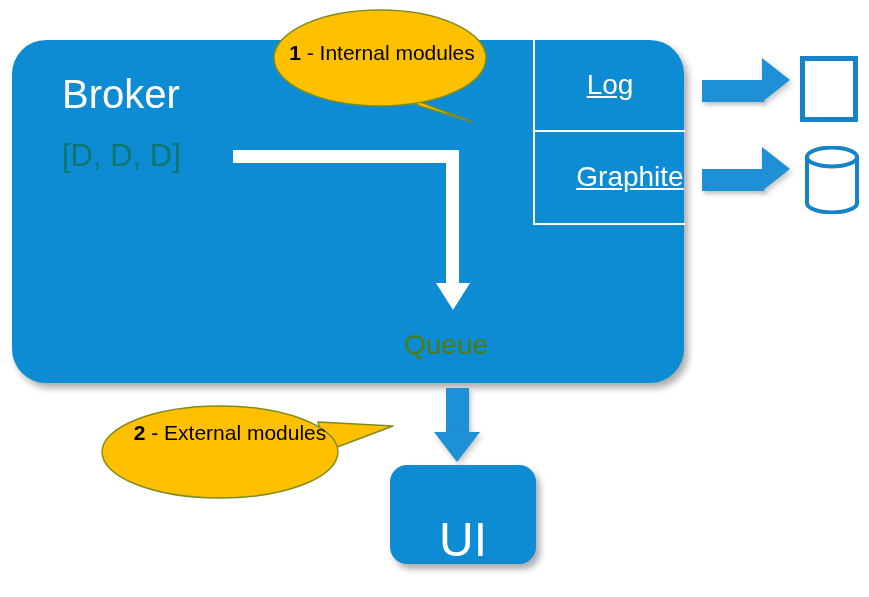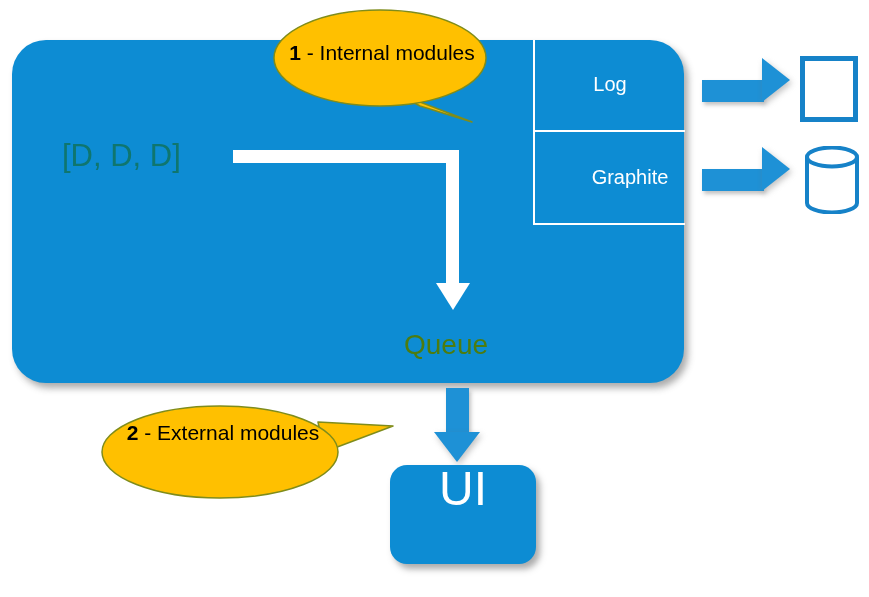--- a/index.html
+++ b/index.html
@@ -92,22 +92,23 @@
   }
   .module-cell {
     position: absolute;
     left: 0;
     width: 100%;
     height: 50%;
     display: flex;
     align-items: center;
     justify-content: center;
     color: #ffffff;
-    font-size: 20px;
+    font-size: 28px;
     box-sizing: border-box;
+    text-decoration: underline;
   }
   #module-cell-log { top: 0; border-bottom: 2px solid #ffffff; }
   #module-cell-graphite { top: 50%; margin-left: 20px; }
 
   
   .blue-arrow-shaft {
     background: #1e91d6;
     height: 22px;
   }
   .blue-arrow-head {
@@ -164,21 +165,21 @@
   
   #ui-box {
     left: 390px;
     top: 465px;
     width: 146px;
     height: 99px;
     background: #0d8cd3;
     border-radius: 17px;
     box-shadow: 4px 5px 6px rgba(90,90,90,0.5);
     display: flex;
-    align-items: flex-start;
+    align-items: flex-end;
     justify-content: center;
   }
   #ui-label {
     color: #ffffff;
     font-size: 48px;
     line-height: 1;
   }
 
   
   .callout { position: absolute; }
@@ -189,29 +190,30 @@
     color: #000000;
     font-size: 21px;
     line-height: 1.25;
     pointer-events: none;
   }
   .callout-num { font-weight: bold; }
 
   #callout-1 { left: 272px; top: 6px; }
   #callout-1-text { left: 282px; top: 24px; width: 200px; margin-top: 16px; }
   #callout-2 { left: 100px; top: 404px; }
-  #callout-2-text { left: 112px; top: 420px; width: 222px; text-align: center; }
+  #callout-2-text { left: 119px; top: 420px; width: 222px; text-align: center; }
 </style>
 </head>
 <body>
 
 <div id="canvas">
 
   <div class="abs" id="broker-box"></div>
 
+  <div class="abs" id="broker-title">Broker</div>
 
   <div class="abs" id="broker-subtitle">[D, D, D]</div>
 
   <div class="abs" id="elbow-h"></div>
   <div class="abs" id="elbow-v"></div>
   <div class="abs" id="elbow-head"></div>
 
   <div class="abs" id="queue-label">Queue</div>
 
   <div class="abs" id="module-table">

